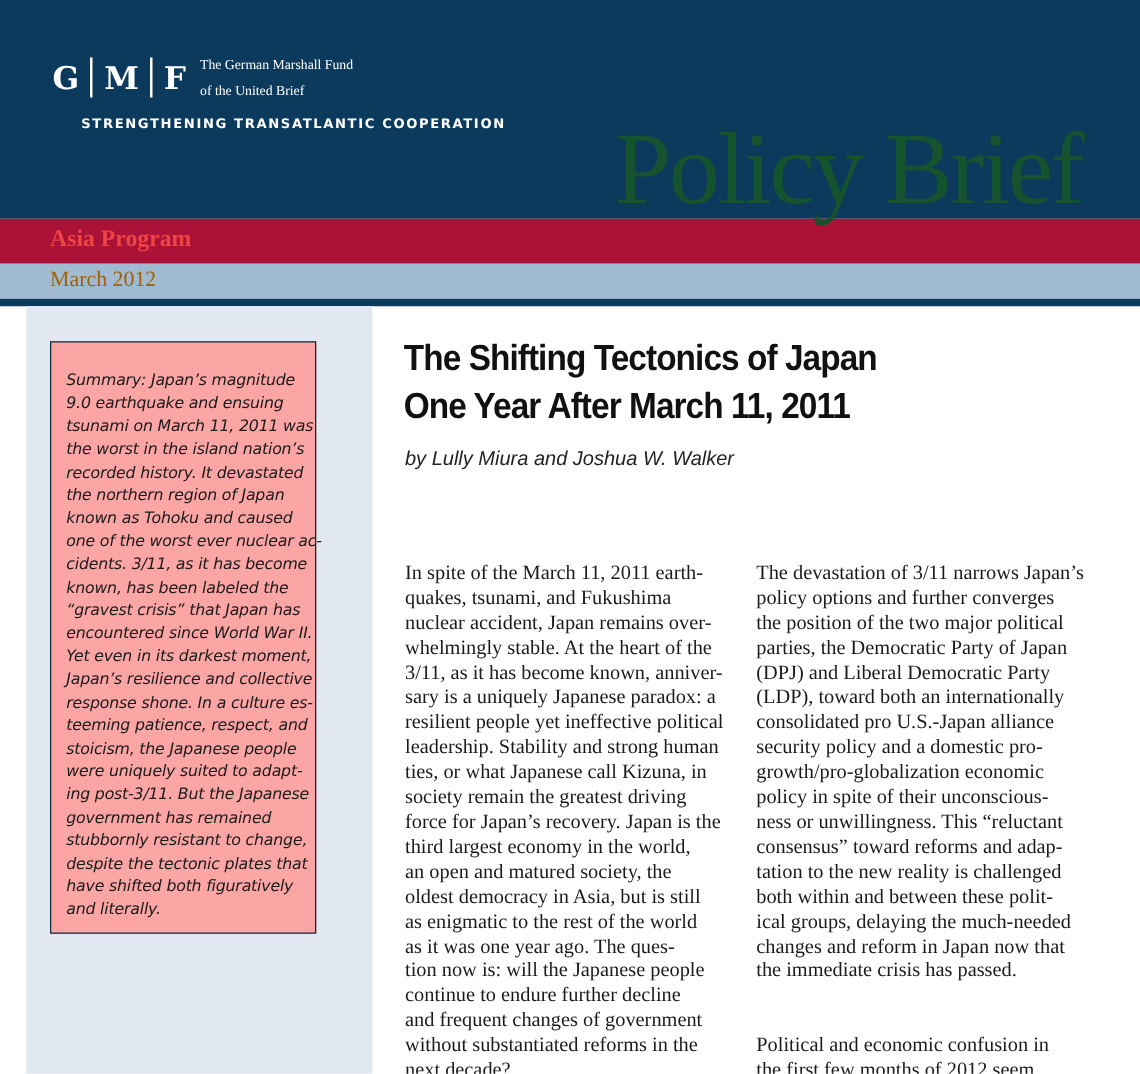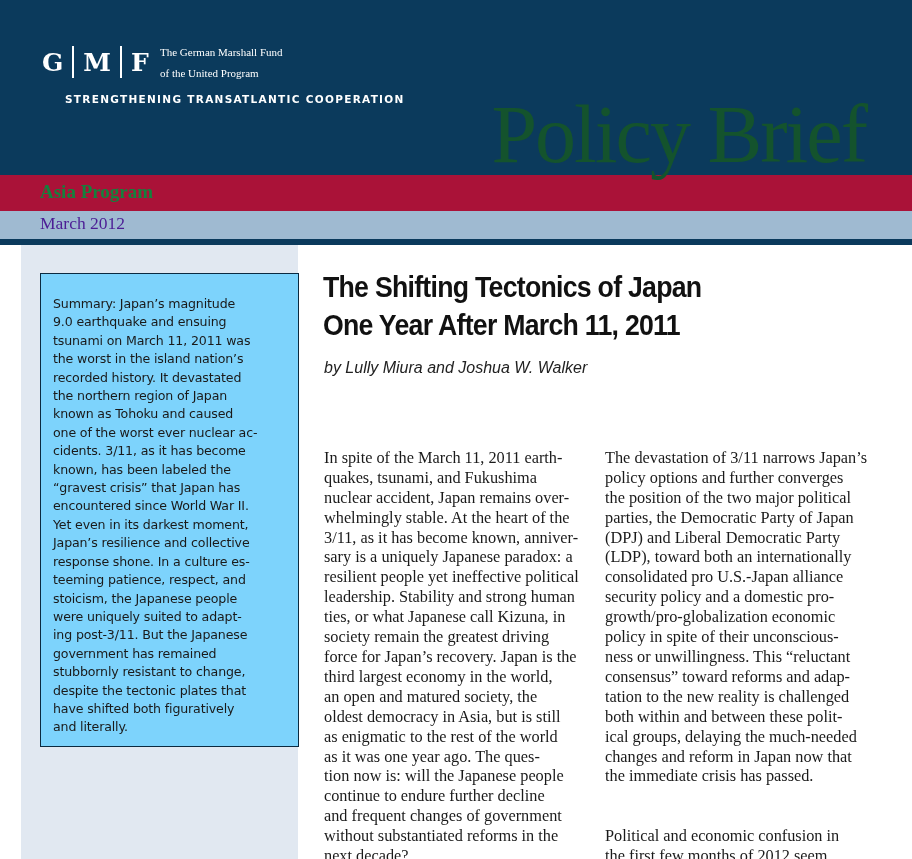--- a/index.html
+++ b/index.html
@@ -32,42 +32,42 @@
     color: #14532d; font-family: "Liberation Serif", serif; font-size: 82px;
     line-height: 82px; letter-spacing: -2px; z-index: 3;
   }
 
   .band-red {
     position: absolute; left: 0; top: 175px; width: 912px; height: 36px;
     background: #aa1238;
   }
   .program-label {
     position: absolute; left: 40px; top: 181px; z-index: 4;
-    color: #15803d; font-family: "Liberation Serif", serif; font-weight: bold; font-size: 19px;
+    color: #ef4444; font-family: "Liberation Serif", serif; font-weight: bold; font-size: 19px;
   }
   .band-light {
     position: absolute; left: 0; top: 211px; width: 912px; height: 28px;
     background: #9fbad1;
   }
   .date-label {
     position: absolute; left: 40px; top: 213px; z-index: 4;
-    color: #4c1d95; font-family: "Liberation Serif", serif; font-size: 17.5px;
+    color: #a16207; font-family: "Liberation Serif", serif; font-size: 17.5px;
   }
   .band-navy-thin {
     position: absolute; left: 0; top: 239px; width: 912px; height: 6px;
     background: #0b3a5c;
   }
 
   .sidebar {
     position: absolute; left: 21px; top: 245px; width: 277px; height: 614px;
     background: #e1e8f1;
   }
   .summary-box {
-    position: absolute; left: 40px; top: 273px; width: 259px; height: 474px;
-    background: #7dd3fc; border: 1.5px solid #0b2a40;
+    position: absolute; left: 40px; top: 273px; width: 213px; height: 474px;
+    background: #fca5a5; border: 1.5px solid #0b2a40; font-style: italic;
   }
   .summary-text {
     position: absolute; left: 12px; top: 21px; width: 222px;
     font-family: "DejaVu Sans", sans-serif; font-size: 12.6px; line-height: 18.4px; color: #1a1a1a;
     white-space: pre-line; letter-spacing: -0.15px;
   }
 
   .article-title {
     position: absolute; left: 323px; top: 268px;
     font-family: "Liberation Sans", sans-serif; font-size: 29px; line-height: 38px;
@@ -96,21 +96,21 @@
 <div class="logo-letters">
   <span>G</span>
   <span class="sep"></span>
   <span>M</span>
   <span class="sep"></span>
   <span>F</span>
 </div>
 
 <div class="logo-name">
   <div>The German Marshall Fund</div>
-  <div>of the United Program</div>
+  <div>of the United Brief</div>
 </div>
 
 <div class="logo-tagline">STRENGTHENING TRANSATLANTIC COOPERATION</div>
 
 <div class="policy-brief">Policy Brief</div>
 
 <div class="band-red"></div>
 <div class="program-label">Asia Program</div>
 
 <div class="band-light"></div>

